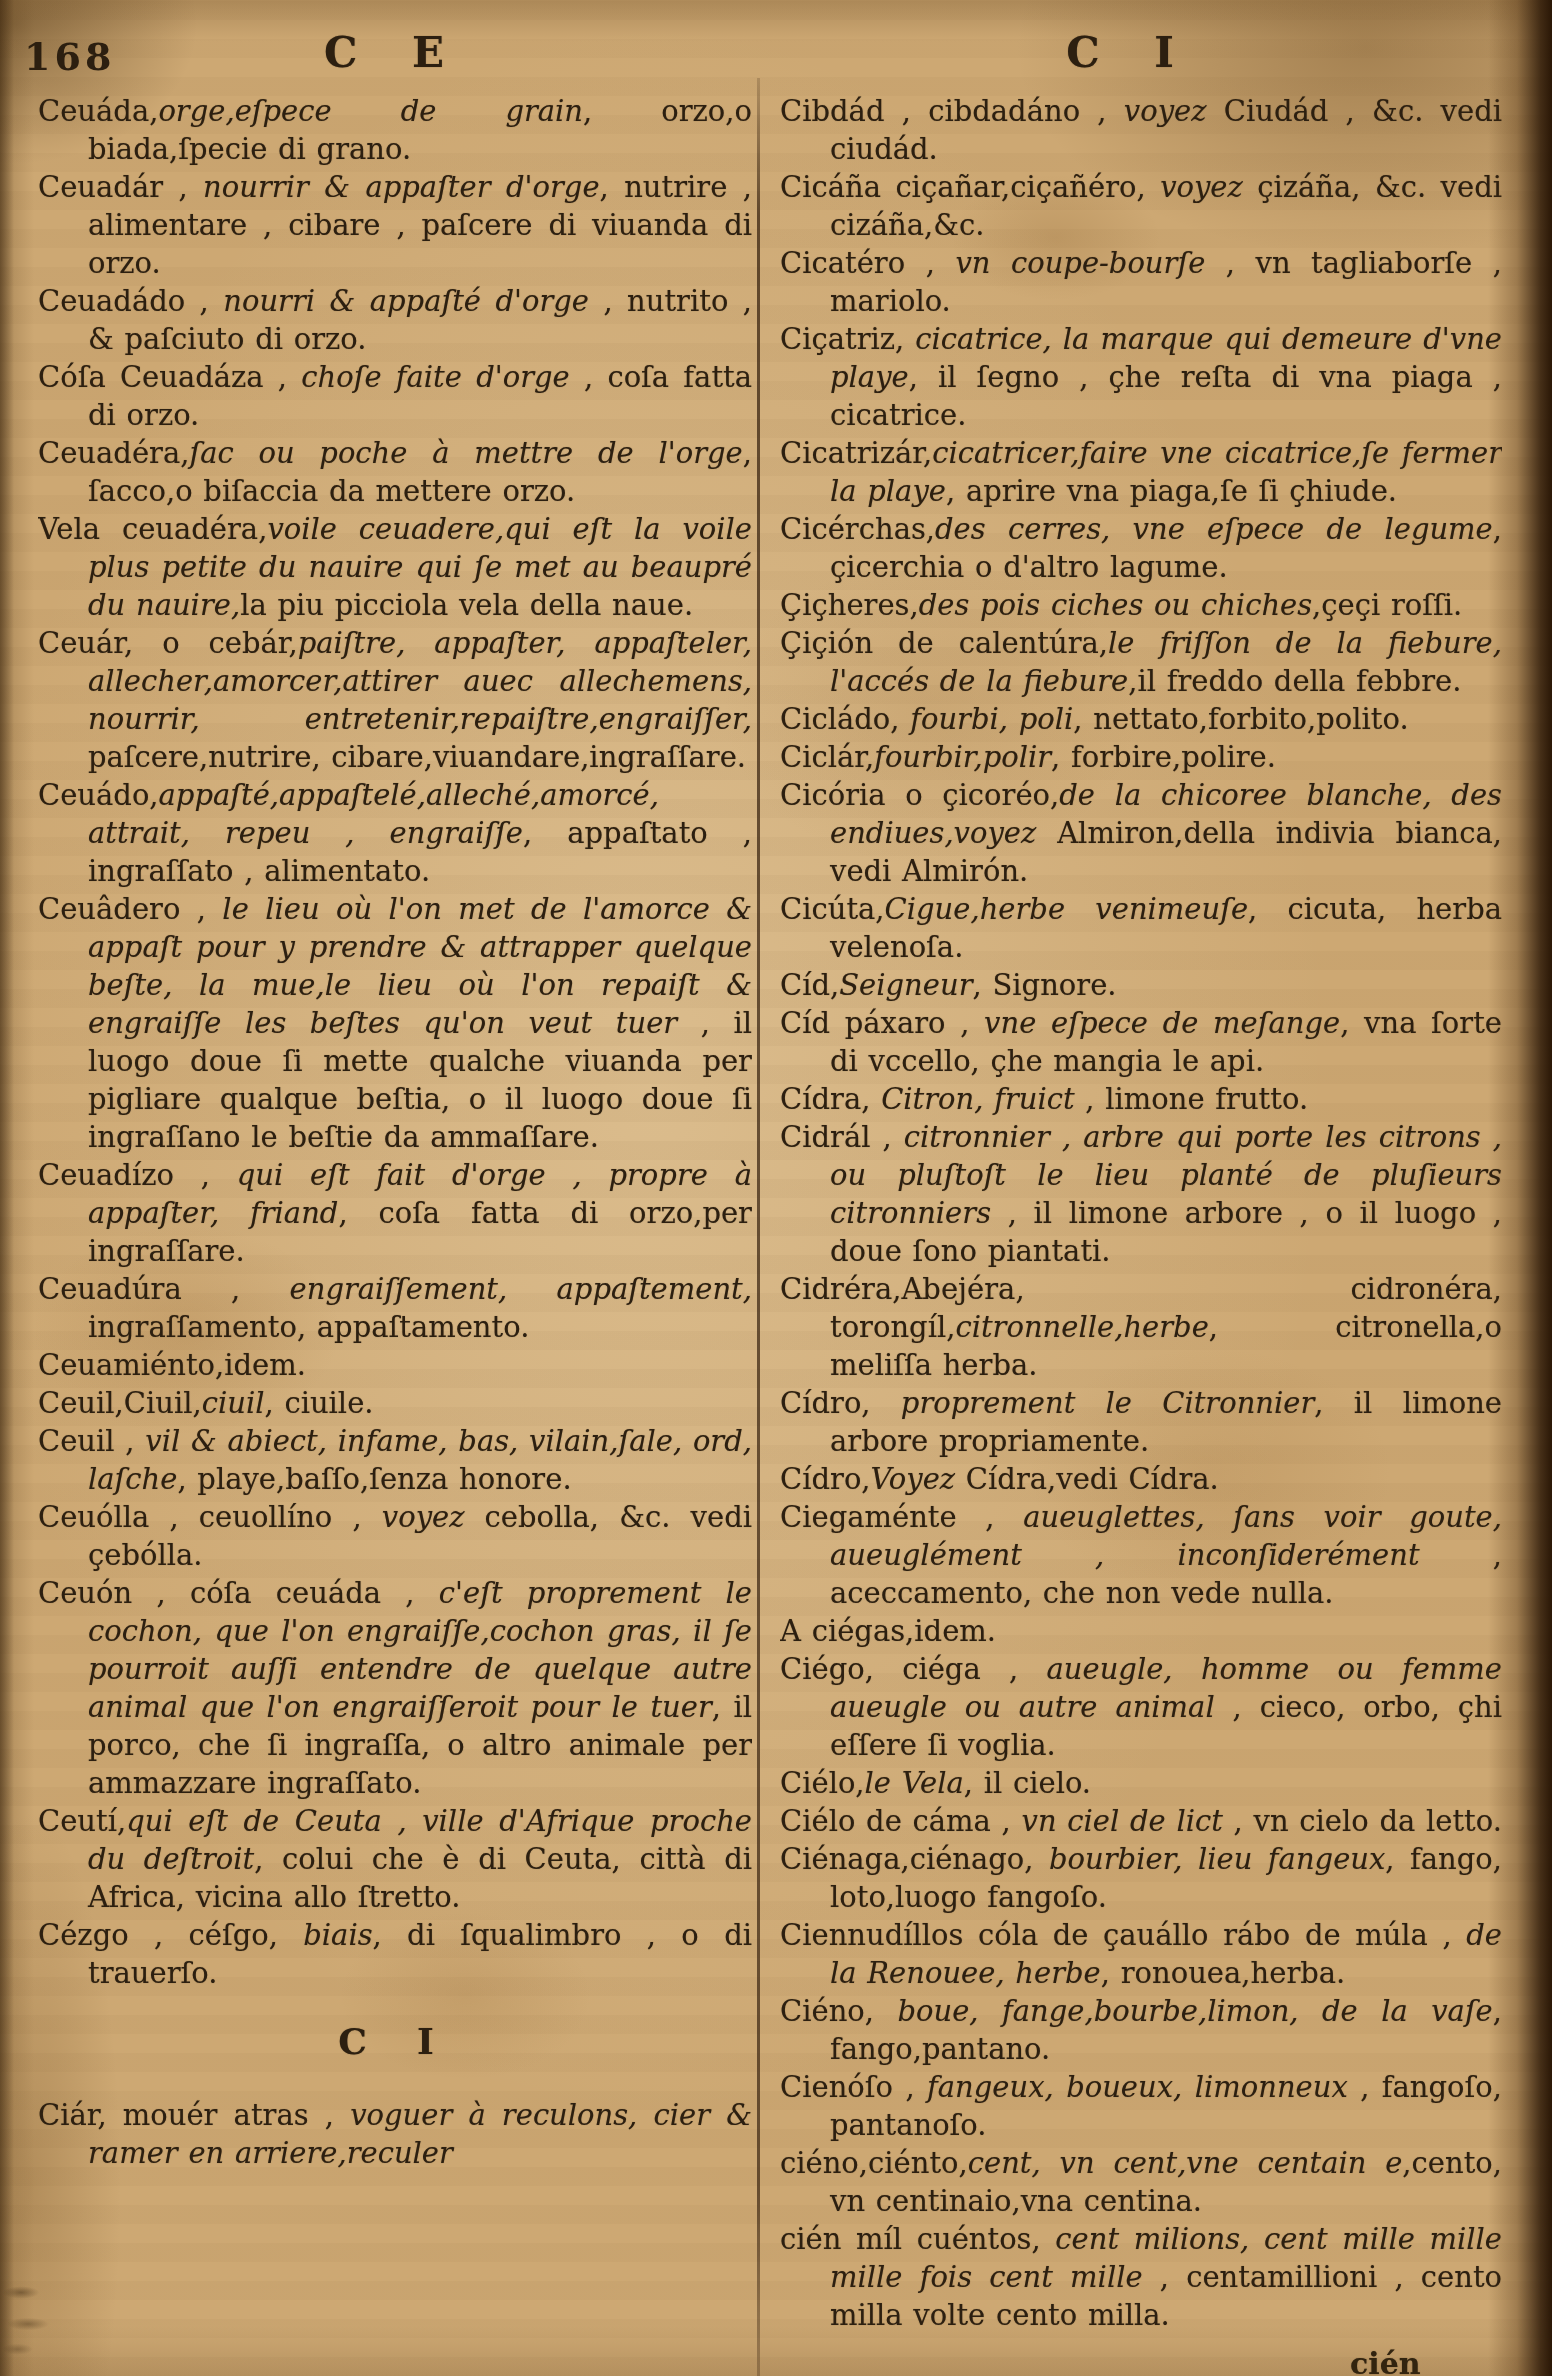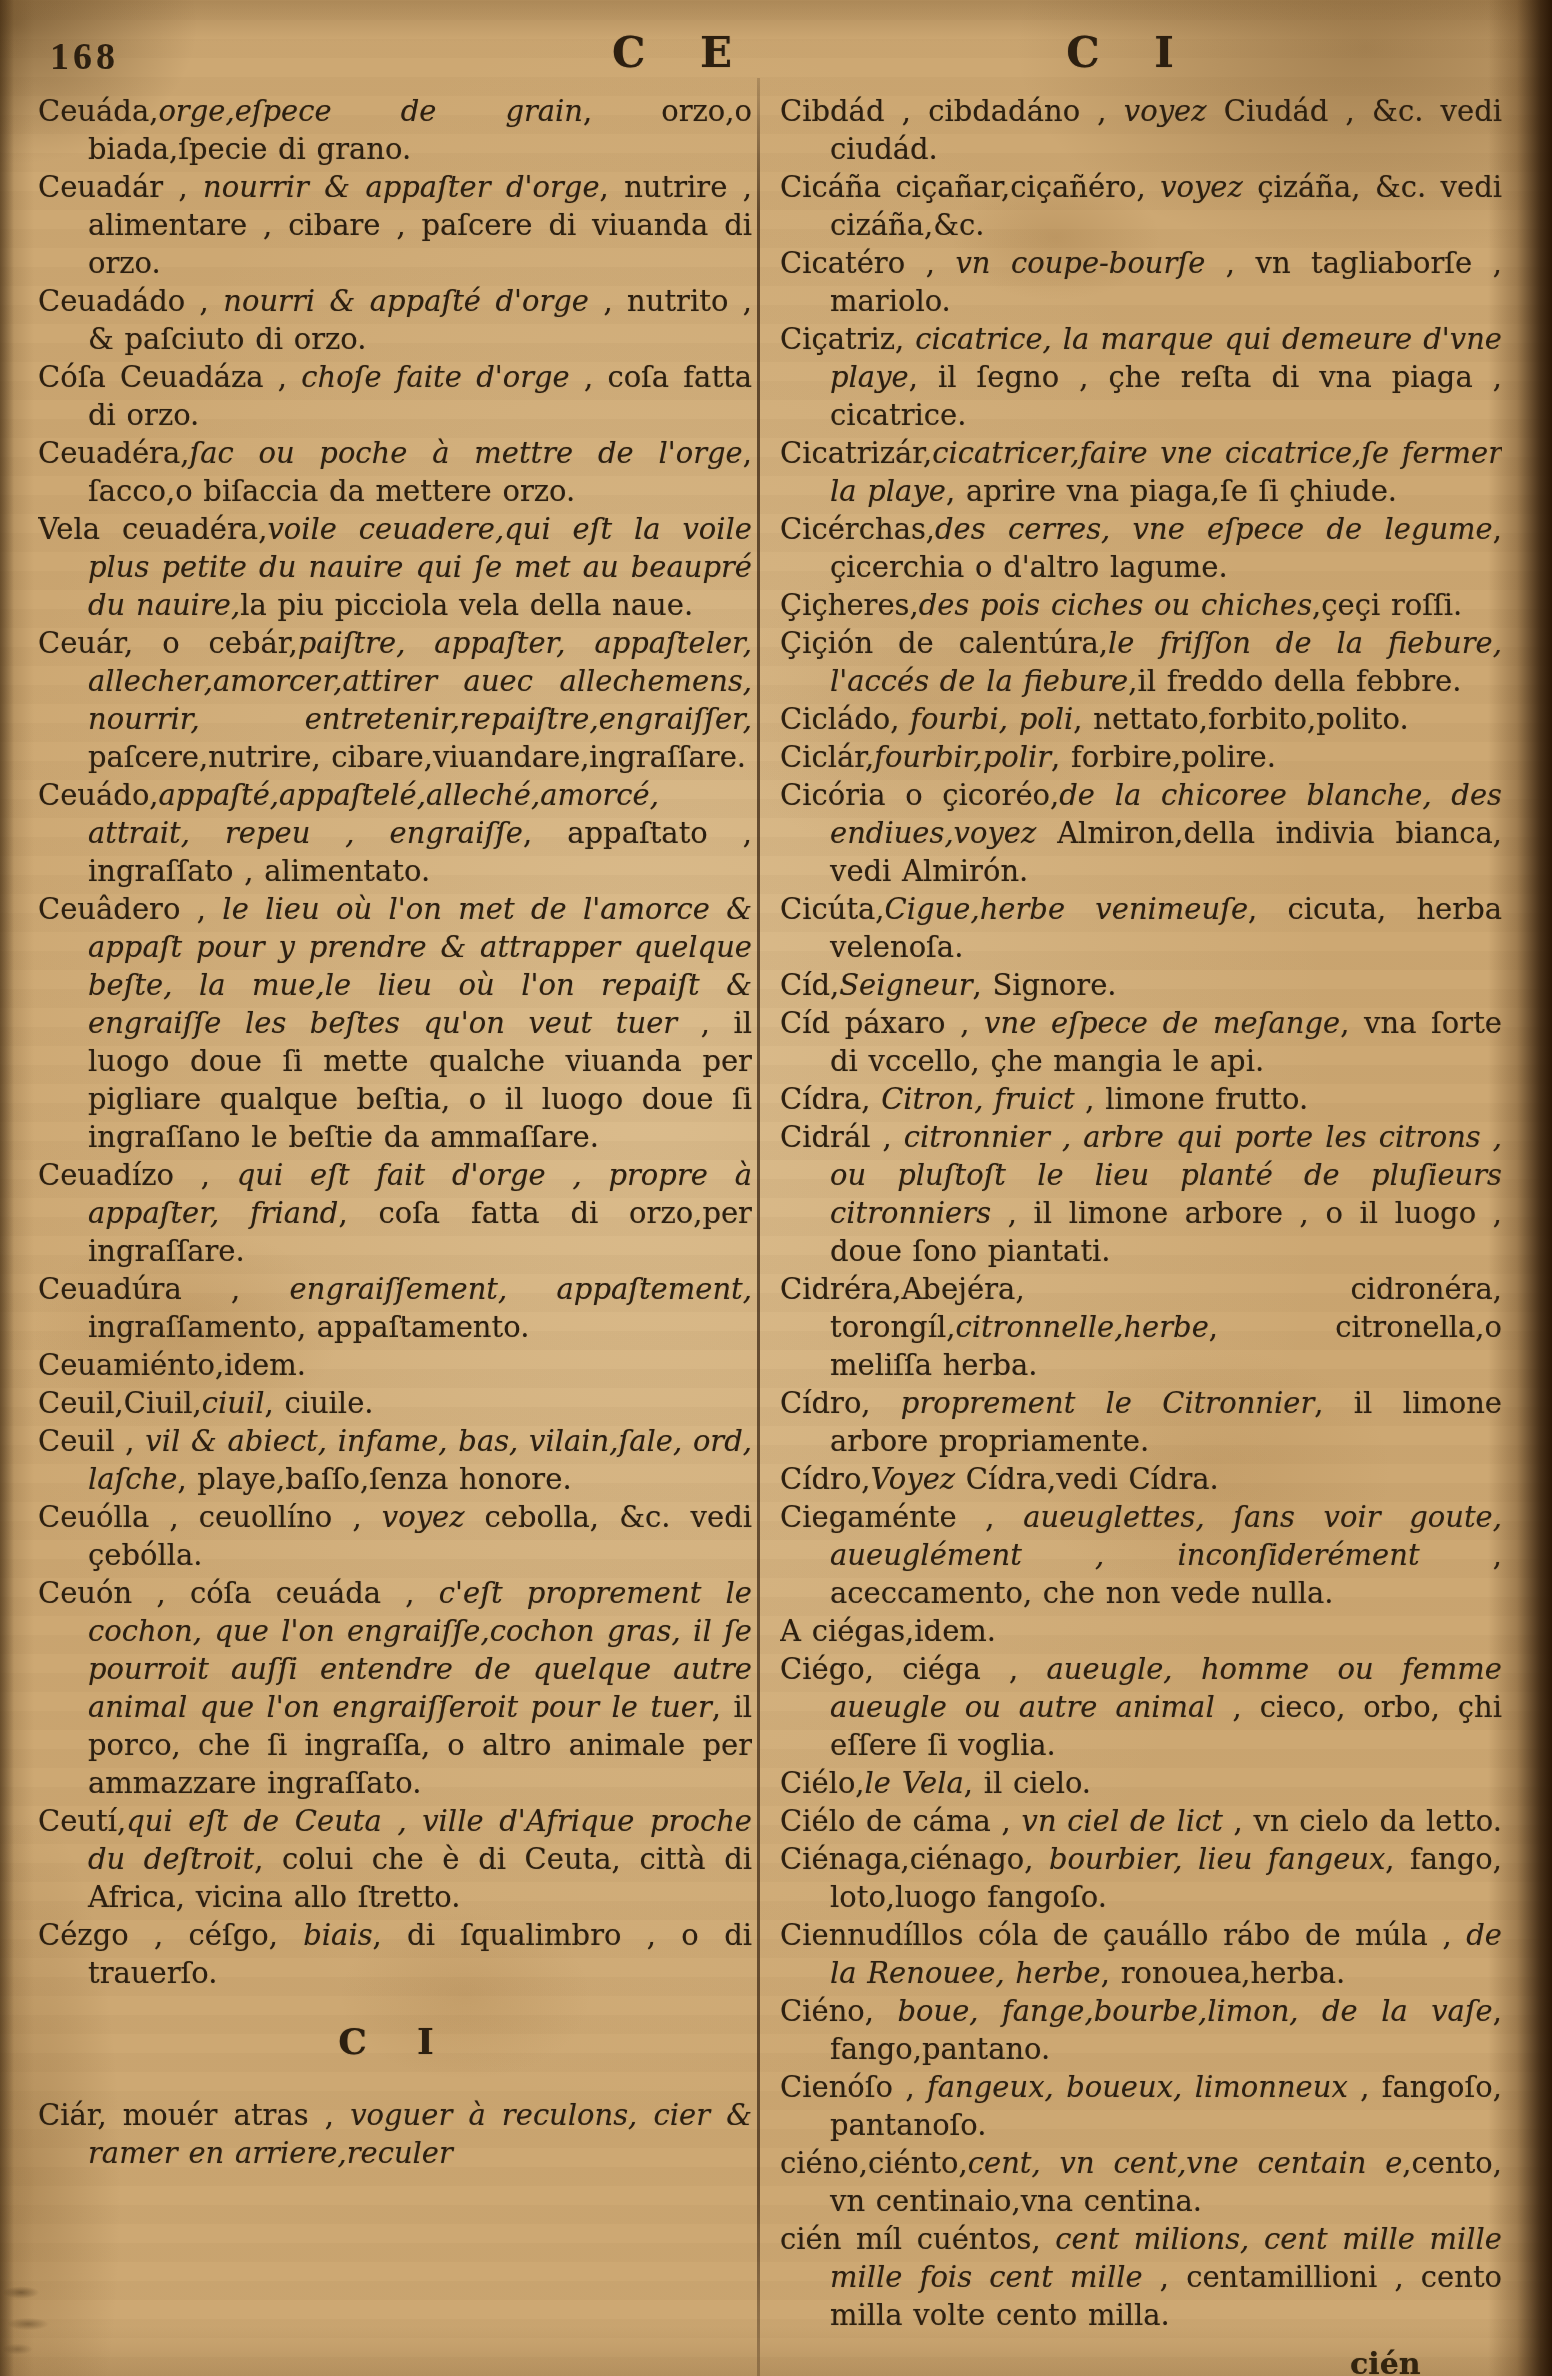--- a/index.html
+++ b/index.html
@@ -32,29 +32,29 @@
   }
   #gutter{
     position:absolute;top:0;right:0;width:64px;height:2376px;pointer-events:none;
     background:linear-gradient(to right, rgba(74,44,14,0) 0%, rgba(74,44,14,.35) 45%, rgba(46,26,8,.85) 82%, #2a1706 100%);
   }
   #left-edge{
     position:absolute;top:0;left:0;width:14px;height:2376px;pointer-events:none;
     background:linear-gradient(to right, rgba(52,32,10,.55), rgba(52,32,10,0));
   }
   .pagenum{
-    position:absolute;left:50px;top:34px;
-    font-size:38px;font-weight:700;letter-spacing:4px;font-family:Liberation Serif, serif;
+    position:absolute;left:24px;top:34px;
+    font-size:38px;font-weight:700;letter-spacing:4px;
   }
   .colhead{
     position:absolute;top:28px;
     font-size:42px;font-weight:700;letter-spacing:20px;text-align:center;
     text-shadow:0 0 1px rgba(44,31,16,.55);
   }
-  #head-left{left:36px;width:716px;text-align:right;}
+  #head-left{left:36px;width:716px;}
   #head-right{left:780px;width:700px;}
   .column{
     position:absolute;top:92px;height:2284px;overflow:hidden;
     font-size:29px;line-height:38px;text-align:justify;
     word-spacing:1.5px;
   }
   #col-left{left:38px;width:714px;}
   #col-right{left:780px;width:722px;}
   .entry{
     margin:0;padding-left:50px;text-indent:-50px;

